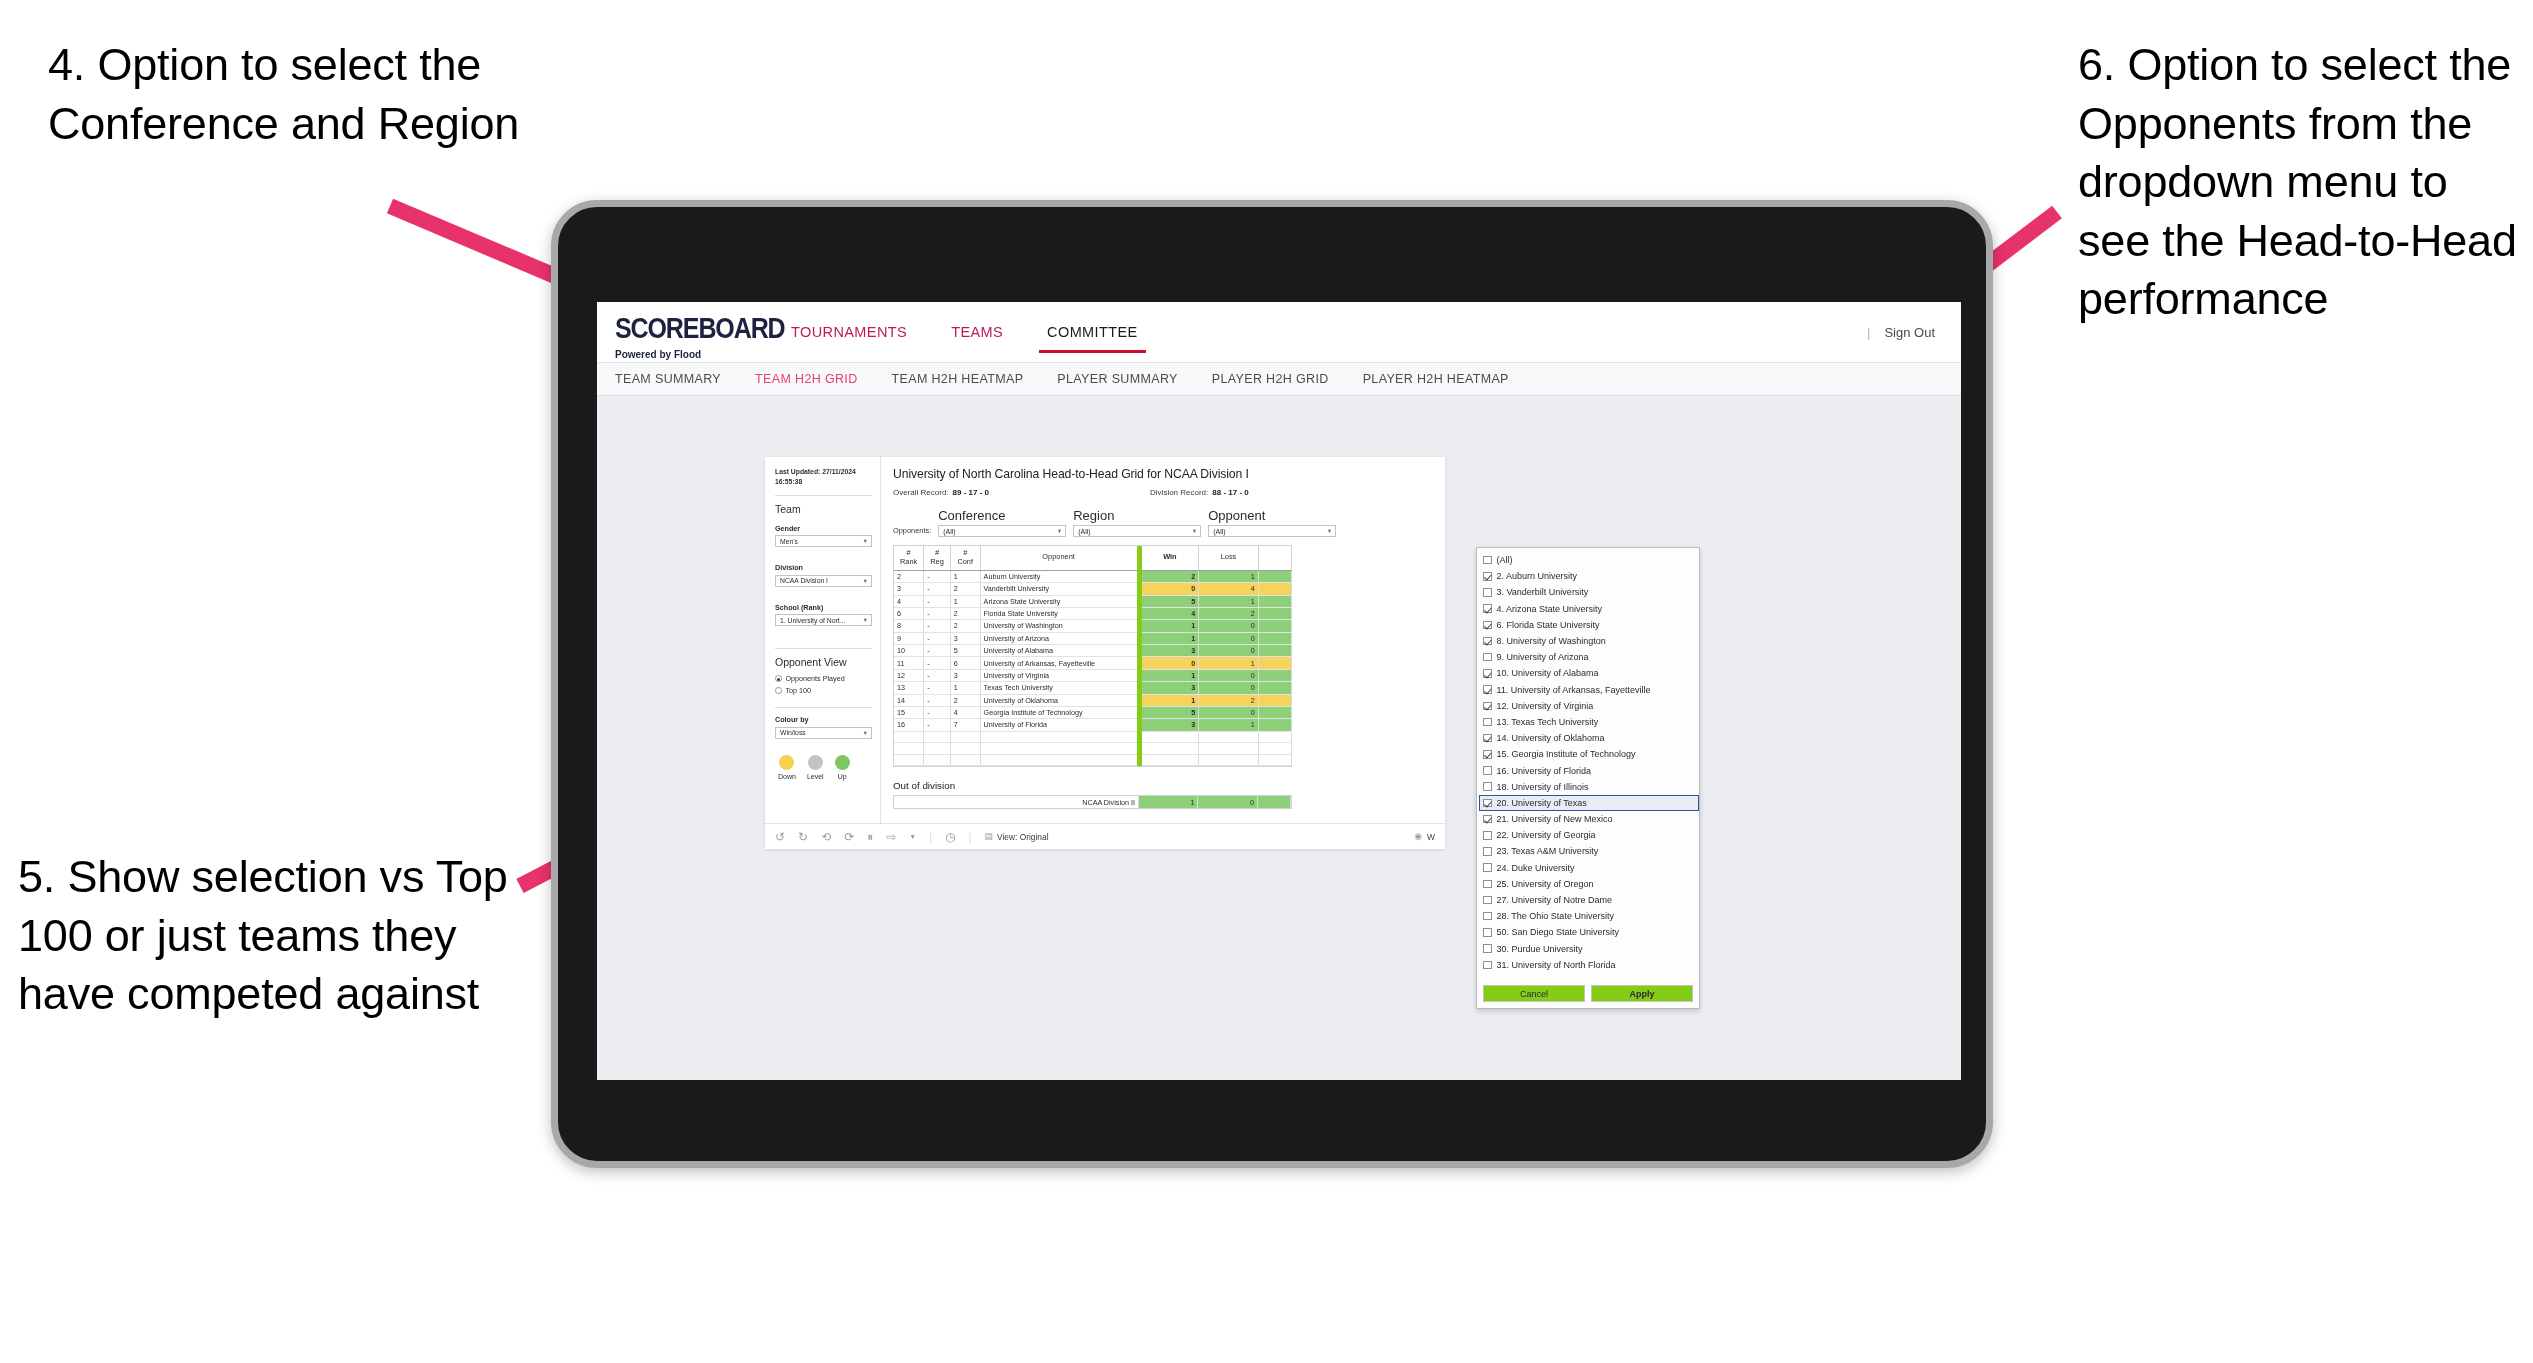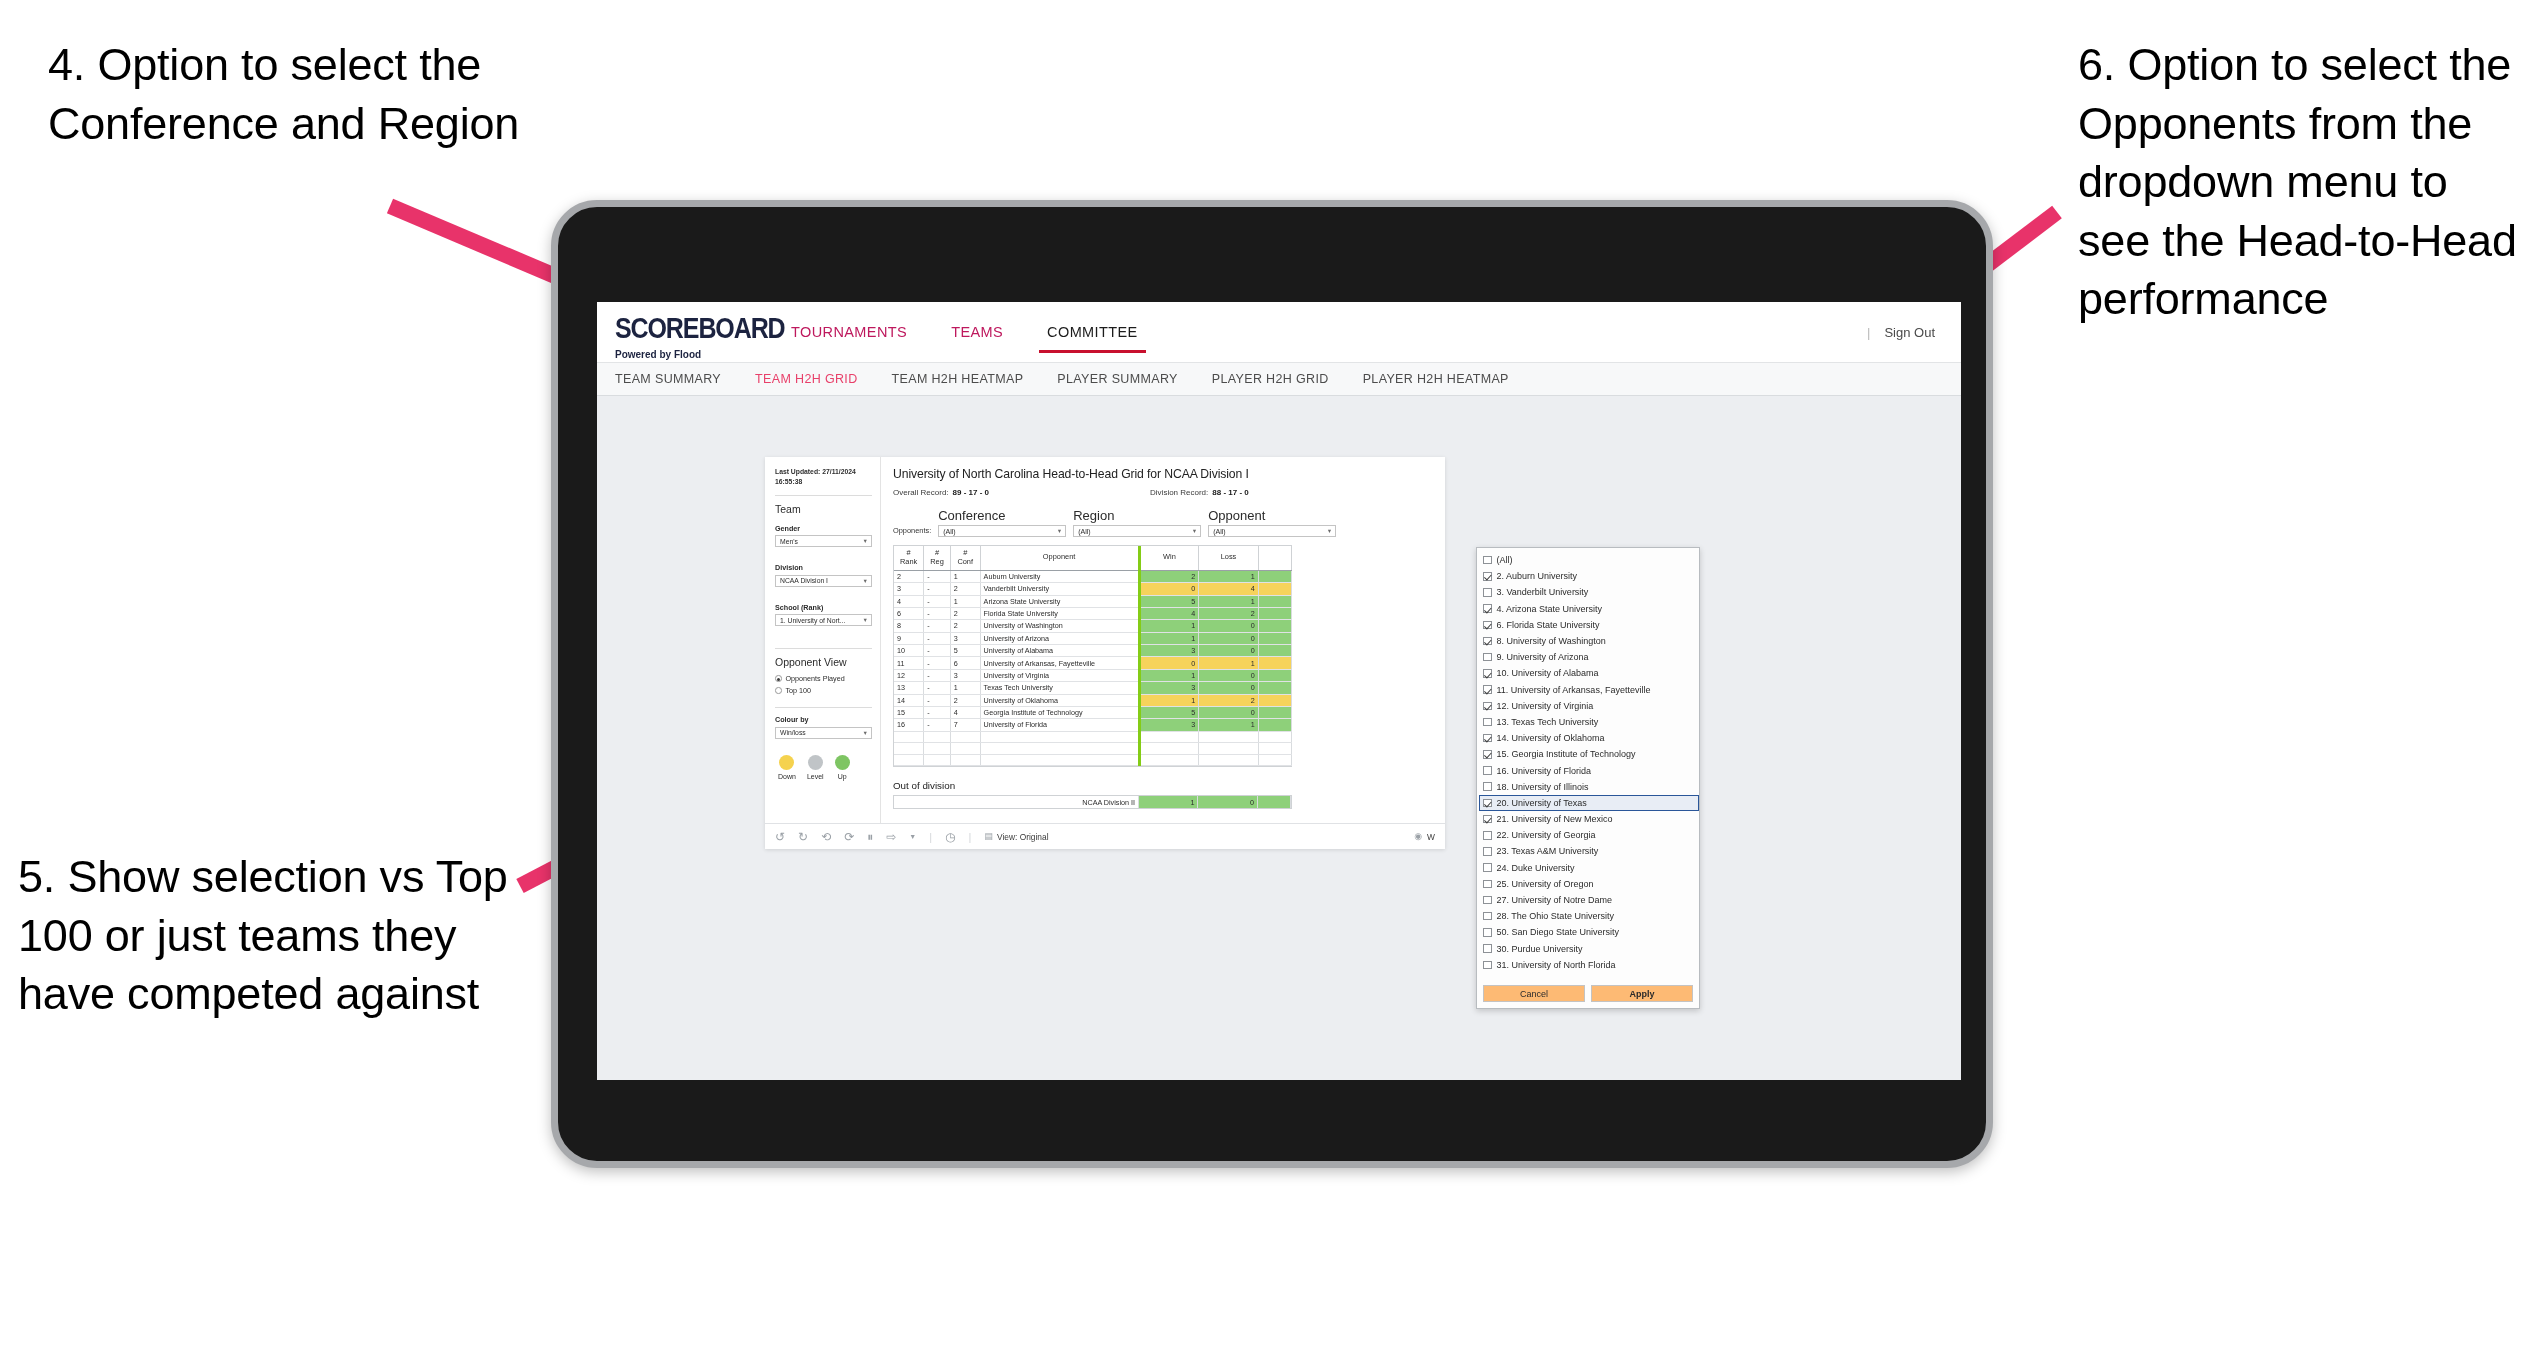--- a/index.html
+++ b/index.html
@@ -155,21 +155,21 @@
   .c-reg  { width: 24px; }
   .c-conf { width: 27px; }
   .c-opp  { width: 144px; }
   .c-win  { width: 54px; }
   .c-loss { width: 54px; }
   .c-pad  { width: 30px; }
   td.num { text-align: right; }
   tr.up   td.cw, tr.up   td.cl, tr.up   td.cp { background: #8ed07a; }
   tr.down td.cw, tr.down td.cl, tr.down td.cp { background: #f6d35b; }
   td.cw, td.cl { border-right: 1px solid #b6bcc1; }
-  #grid .sep-left { border-left: 3px solid #84cc16; }
+  #grid .sep-left { border-left: 5px solid #84cc16; font-weight: bold; }
   .empty-rows td { height: 12px; background: #fff; border-bottom: none; }
   .empty-rows td.cw, .empty-rows td.cl { background: #fff; }
 
   #ood-title { font-size: 9.8px; color: #222; margin-top: 13px; }
   #ood { margin-top: 4px; border: 1px solid #cfd2d5; width: 399px; }
   #ood table { border-collapse: collapse; width: 100%; table-layout: fixed; }
   #ood td { font-size: 7.2px; color: #2b2b2b; padding: 1.5px 3px; height: 12px; border-right: 1px solid #d9dcdf; }
   #ood td.lbl { text-align: right; width: 222px; }
   #ood td.g { background: #8ed07a; }
 
@@ -187,21 +187,21 @@
   .cb { width: 8.5px; height: 8.5px; border: 1px solid #8d9196; background: #fff; flex: none; position: relative; }
   .cb.on::after {
     content: ""; position: absolute; left: 2.4px; top: 0.4px;
     width: 2.6px; height: 5.6px; border: solid #3c3c3c;
     border-width: 0 1.2px 1.2px 0; transform: rotate(42deg);
   }
   .opt .txt { font-size: 9px; color: #2b2b2b; white-space: nowrap; }
   #ddbtns { display: flex; gap: 6px; padding: 5px 6px 6px; background: #fdfdfd; }
   #ddbtns button {
     flex: 1; height: 17px; font-size: 9px; font-family: "Liberation Sans", sans-serif;
-    background: #fdba74; border: 1px solid #c3c3c3; color: #2b2b2b; cursor: pointer;
+    background: #84cc16; border: 1px solid #c3c3c3; color: #2b2b2b; cursor: pointer;
   }
   #ddbtns button.primary { font-weight: 700; }
 
   
   #tbar {
     position: absolute; left: 0; bottom: 0; width: 680px; height: 26px;
     border-top: 1px solid #e0e2e5; background: #fff;
     display: flex; align-items: center; padding: 0 10px; gap: 13px;
   }
   .ticon { color: #9aa0a6; font-size: 12px; line-height: 1; cursor: pointer; }

